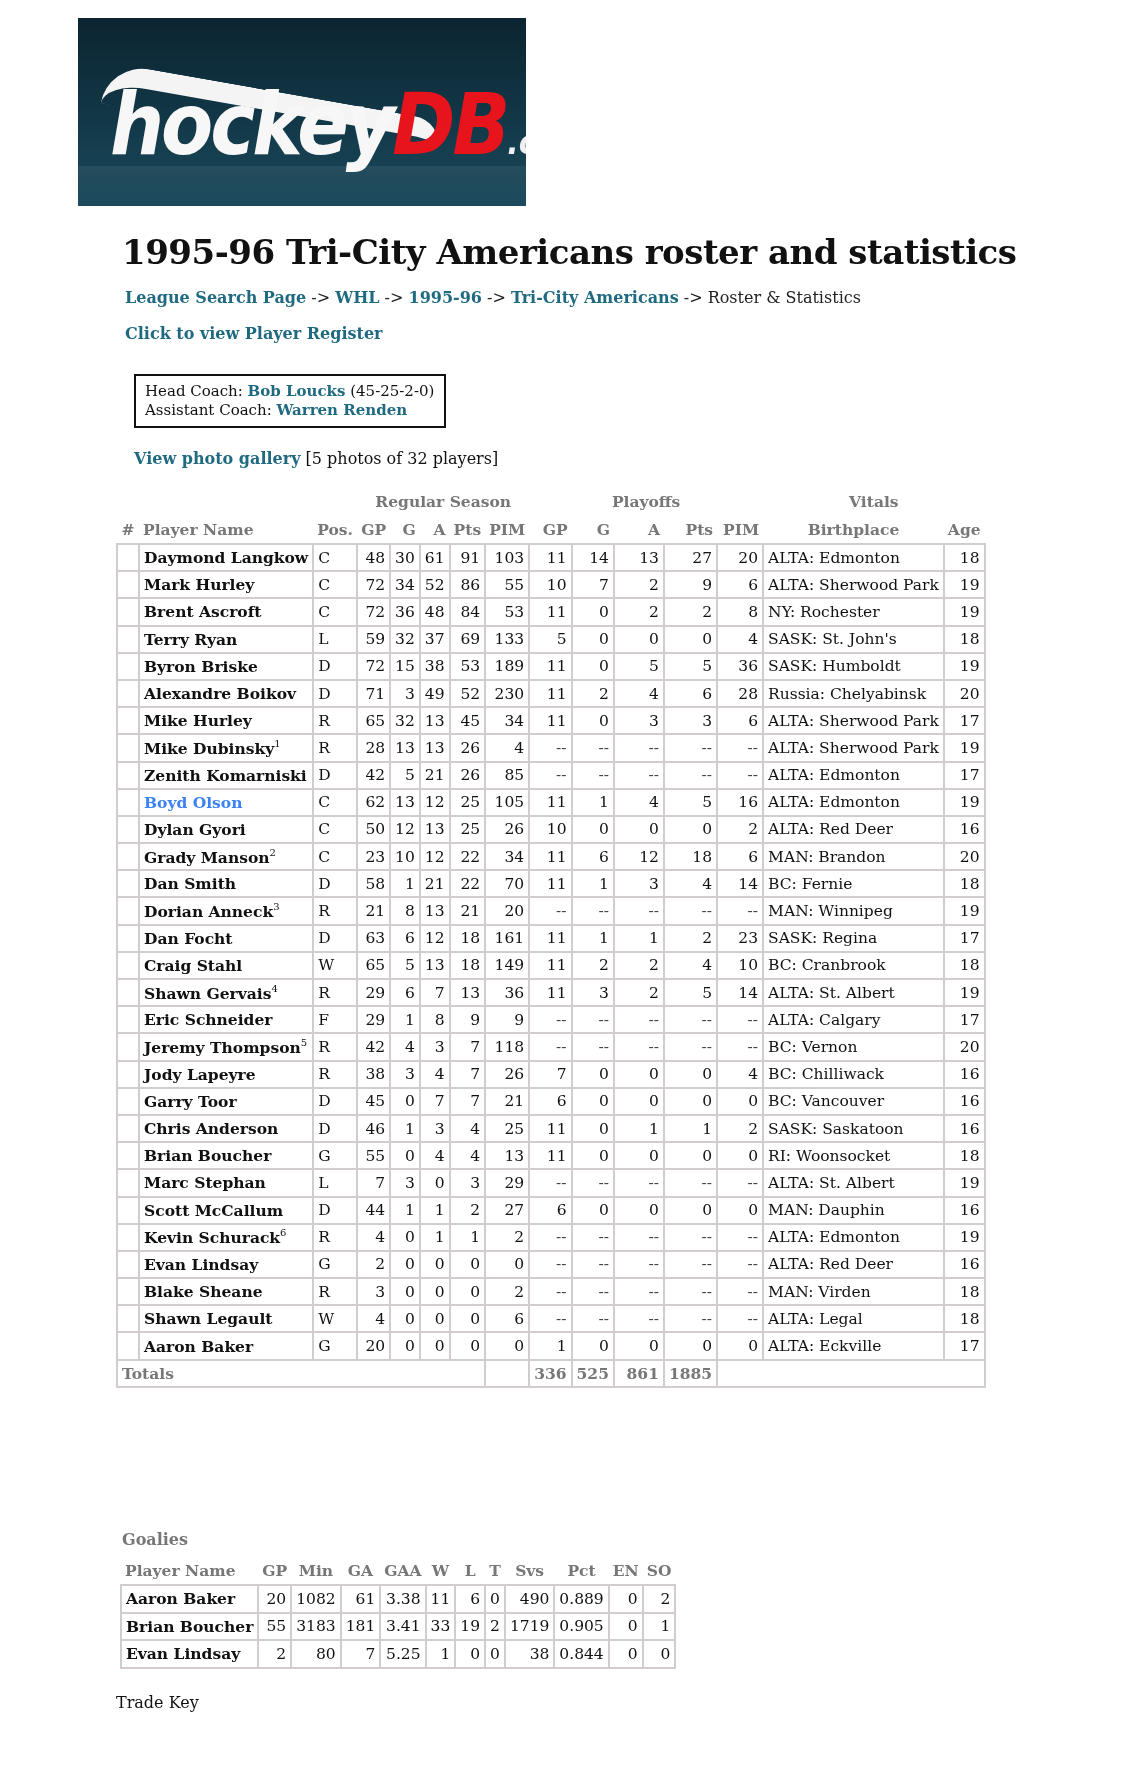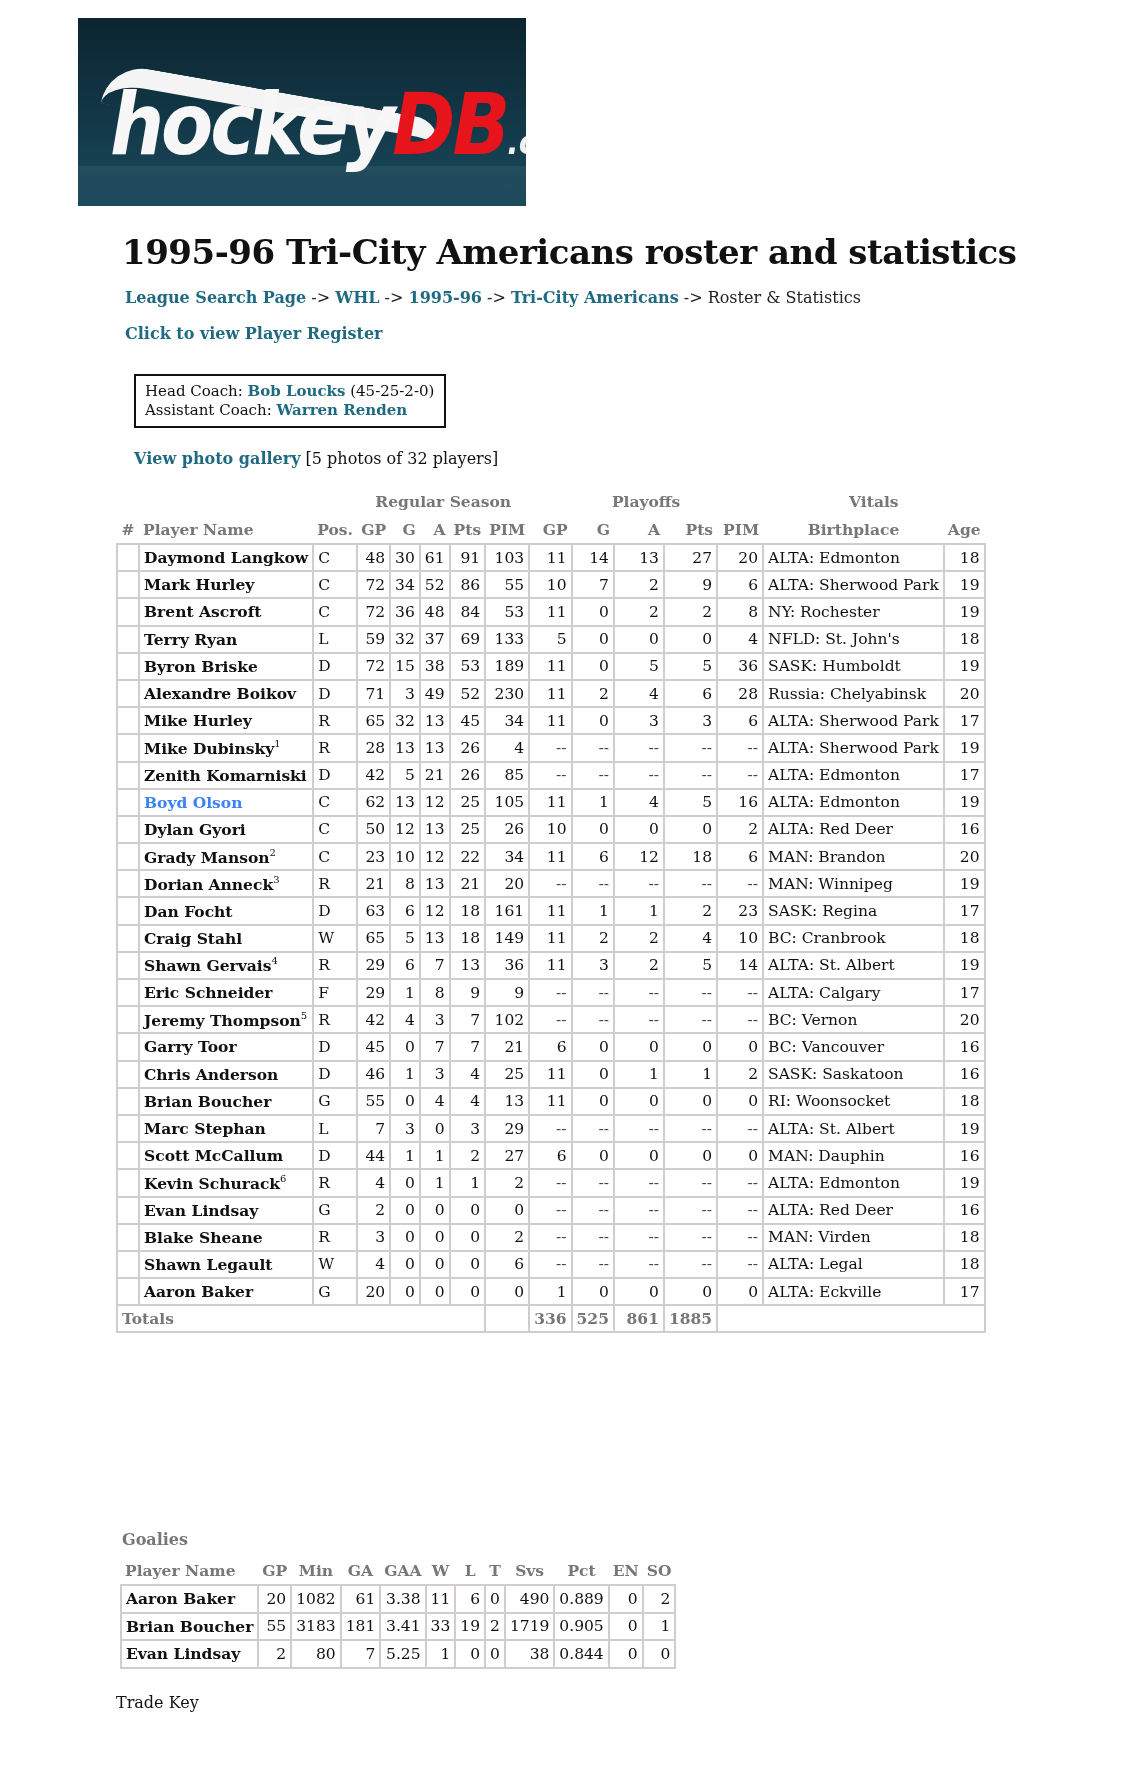--- a/index.html
+++ b/index.html
@@ -149,21 +149,21 @@
         <td class="num">59</td>
         <td class="num">32</td>
         <td class="num">37</td>
         <td class="num">69</td>
         <td class="num">133</td>
         <td class="num" style="min-width: 28px;">5</td>
         <td class="num" style="min-width: 32px;">0</td>
         <td class="num" style="min-width: 40px;">0</td>
         <td class="num" style="min-width: 24px;">0</td>
         <td class="num" style="min-width: 36px;">4</td>
-        <td style="min-width:150px">NFLD: St. John's</td>
+        <td style="min-width:150px">SASK: St. John's</td>
         <td class="num" style="min-width:30px">18</td>
       </tr>
       <tr>
         <td style="width:12px"></td>
         <td class="name"><a style="color:#111">Byron Briske</a></td>
         <td style="width:34px">D</td>
         <td class="num">72</td>
         <td class="num">15</td>
         <td class="num">38</td>
         <td class="num">53</td>
@@ -290,20 +290,37 @@
         <td class="num" style="min-width: 28px;">11</td>
         <td class="num" style="min-width: 32px;">6</td>
         <td class="num" style="min-width: 40px;">12</td>
         <td class="num" style="min-width: 24px;">18</td>
         <td class="num" style="min-width: 36px;">6</td>
         <td style="min-width:150px">MAN: Brandon</td>
         <td class="num" style="min-width:30px">20</td>
       </tr>
       <tr>
         <td style="width:12px"></td>
+        <td class="name"><a style="color:#111">Dan Smith</a></td>
+        <td style="width:34px">D</td>
+        <td class="num">58</td>
+        <td class="num">1</td>
+        <td class="num">21</td>
+        <td class="num">22</td>
+        <td class="num">70</td>
+        <td class="num" style="min-width: 28px;">11</td>
+        <td class="num" style="min-width: 32px;">1</td>
+        <td class="num" style="min-width: 40px;">3</td>
+        <td class="num" style="min-width: 24px;">4</td>
+        <td class="num" style="min-width: 36px;">14</td>
+        <td style="min-width:150px">BC: Fernie</td>
+        <td class="num" style="min-width:30px">18</td>
+      </tr>
+      <tr>
+        <td style="width:12px"></td>
         <td class="name"><a style="color:#111">Dorian Anneck</a><sup>3</sup></td>
         <td style="width:34px">R</td>
         <td class="num">21</td>
         <td class="num">8</td>
         <td class="num">13</td>
         <td class="num">21</td>
         <td class="num">20</td>
         <td class="dash" style="min-width: 28px;">--</td>
         <td class="dash" style="min-width: 32px;">--</td>
         <td class="dash" style="min-width: 40px;">--</td>
@@ -381,28 +398,45 @@
         <td class="num" style="min-width:30px">17</td>
       </tr>
       <tr>
         <td style="width:12px"></td>
         <td class="name"><a style="color:#111">Jeremy Thompson</a><sup>5</sup></td>
         <td style="width:34px">R</td>
         <td class="num">42</td>
         <td class="num">4</td>
         <td class="num">3</td>
         <td class="num">7</td>
-        <td class="num">102</td>
+        <td class="num">118</td>
         <td class="dash" style="min-width: 28px;">--</td>
         <td class="dash" style="min-width: 32px;">--</td>
         <td class="dash" style="min-width: 40px;">--</td>
         <td class="dash" style="min-width: 24px;">--</td>
         <td class="dash" style="min-width: 36px;">--</td>
         <td style="min-width:150px">BC: Vernon</td>
         <td class="num" style="min-width:30px">20</td>
+      </tr>
+      <tr>
+        <td style="width:12px"></td>
+        <td class="name"><a style="color:#111">Jody Lapeyre</a></td>
+        <td style="width:34px">R</td>
+        <td class="num">38</td>
+        <td class="num">3</td>
+        <td class="num">4</td>
+        <td class="num">7</td>
+        <td class="num">26</td>
+        <td class="num" style="min-width: 28px;">7</td>
+        <td class="num" style="min-width: 32px;">0</td>
+        <td class="num" style="min-width: 40px;">0</td>
+        <td class="num" style="min-width: 24px;">0</td>
+        <td class="num" style="min-width: 36px;">4</td>
+        <td style="min-width:150px">BC: Chilliwack</td>
+        <td class="num" style="min-width:30px">16</td>
       </tr>
       <tr>
         <td style="width:12px"></td>
         <td class="name"><a style="color:#111">Garry Toor</a></td>
         <td style="width:34px">D</td>
         <td class="num">45</td>
         <td class="num">0</td>
         <td class="num">7</td>
         <td class="num">7</td>
         <td class="num">21</td>

